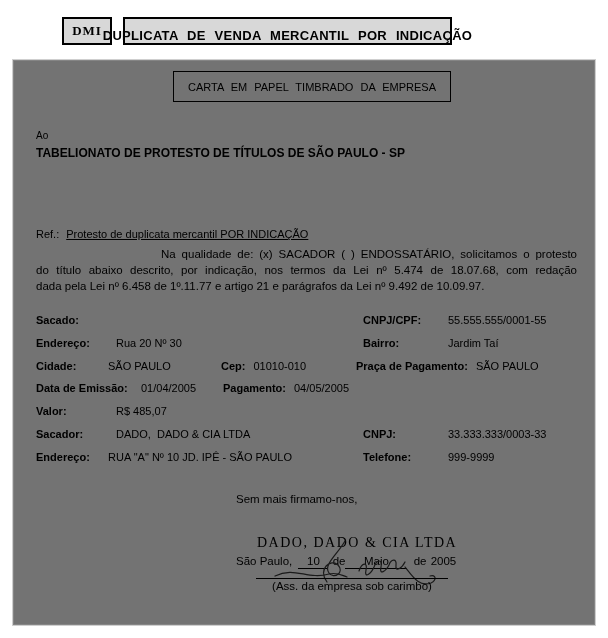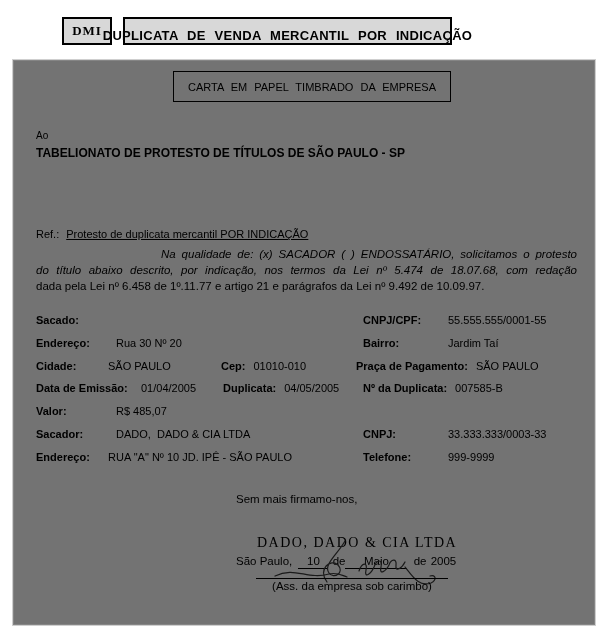--- a/index.html
+++ b/index.html
@@ -32,21 +32,21 @@
     position:absolute;left:159px;top:10px;width:278px;height:31px;
     border:1px solid #000;box-sizing:border-box;
     display:flex;align-items:center;justify-content:center;
     font-size:11px;word-spacing:4px;white-space:nowrap;
   }
   .ao{position:absolute;left:22px;top:69px;font-size:10px;}
   .addressee{position:absolute;left:22px;top:85px;font-size:12px;font-weight:bold;white-space:nowrap;}
   .ref{position:absolute;left:22px;top:139px;font-size:11px;white-space:nowrap;margin-top:28px;}
   .ref .u{text-decoration:underline;margin-left:7px;}
   .para{position:absolute;left:22px;top:185px;width:541px;font-size:11.5px;line-height:16px;}
-  .para .just{text-align:justify;text-align-last:justify;font-style:italic;}
+  .para .just{text-align:justify;text-align-last:justify;}
   .para .l1{padding-left:125px;box-sizing:border-box;}
   
   .frow{position:absolute;left:0;width:548px;height:14px;font-size:11px;}
   .frow .c{position:absolute;top:0;white-space:pre;}
   .frow .lbl{font-weight:bold;}
   .inlinecell{display:flex;gap:8px;white-space:pre;}
   .r1{top:253px}.r2{top:276px}.r3{top:299px}.r4{top:321px}
   .r5{top:344px}.r6{top:367px}.r7{top:390px}
   .x22{left:22px}.x94{left:94px}.x102{left:102px}.x127{left:127px}
   .x207{left:207px}.x209{left:209px}.x342{left:342px}.x349{left:349px}.x434{left:434px}
@@ -95,21 +95,21 @@
   </div>
 
   <div class="frow r1">
     <span class="c lbl x22">Sacado:</span>
     <span class="c lbl x349">CNPJ/CPF:</span>
     <span class="c x434">55.555.555/0001-55</span>
   </div>
 
   <div class="frow r2">
     <span class="c lbl x22">Endereço:</span>
-    <span class="c x102">Rua 30 Nº 20</span>
+    <span class="c x102">Rua 20 Nº 30</span>
     <span class="c lbl x349">Bairro:</span>
     <span class="c x434">Jardim Taí</span>
   </div>
 
   <div class="frow r3">
     <span class="c lbl x22">Cidade:</span>
     <span class="c x94">SÃO PAULO</span>
     <span class="c x207 inlinecell">
       <span class="lbl">Cep:</span>
       <span>01010-010</span>
@@ -117,26 +117,22 @@
     <span class="c x342 inlinecell">
       <span class="lbl">Praça de Pagamento:</span>
       <span>SÃO PAULO</span>
     </span>
   </div>
 
   <div class="frow r4">
     <span class="c lbl x22">Data de Emissão:</span>
     <span class="c x127">01/04/2005</span>
     <span class="c x209 inlinecell">
-      <span class="lbl">Duplicata:</span>
+      <span class="lbl">Pagamento:</span>
       <span>04/05/2005</span>
-    </span>
-    <span class="c x349 inlinecell">
-      <span class="lbl">Nº da Duplicata:</span>
-      <span>007585-B</span>
     </span>
   </div>
 
   <div class="frow r5">
     <span class="c lbl x22">Valor:</span>
     <span class="c x102">R$ 485,07</span>
   </div>
 
   <div class="frow r6">
     <span class="c lbl x22">Sacador:</span>

